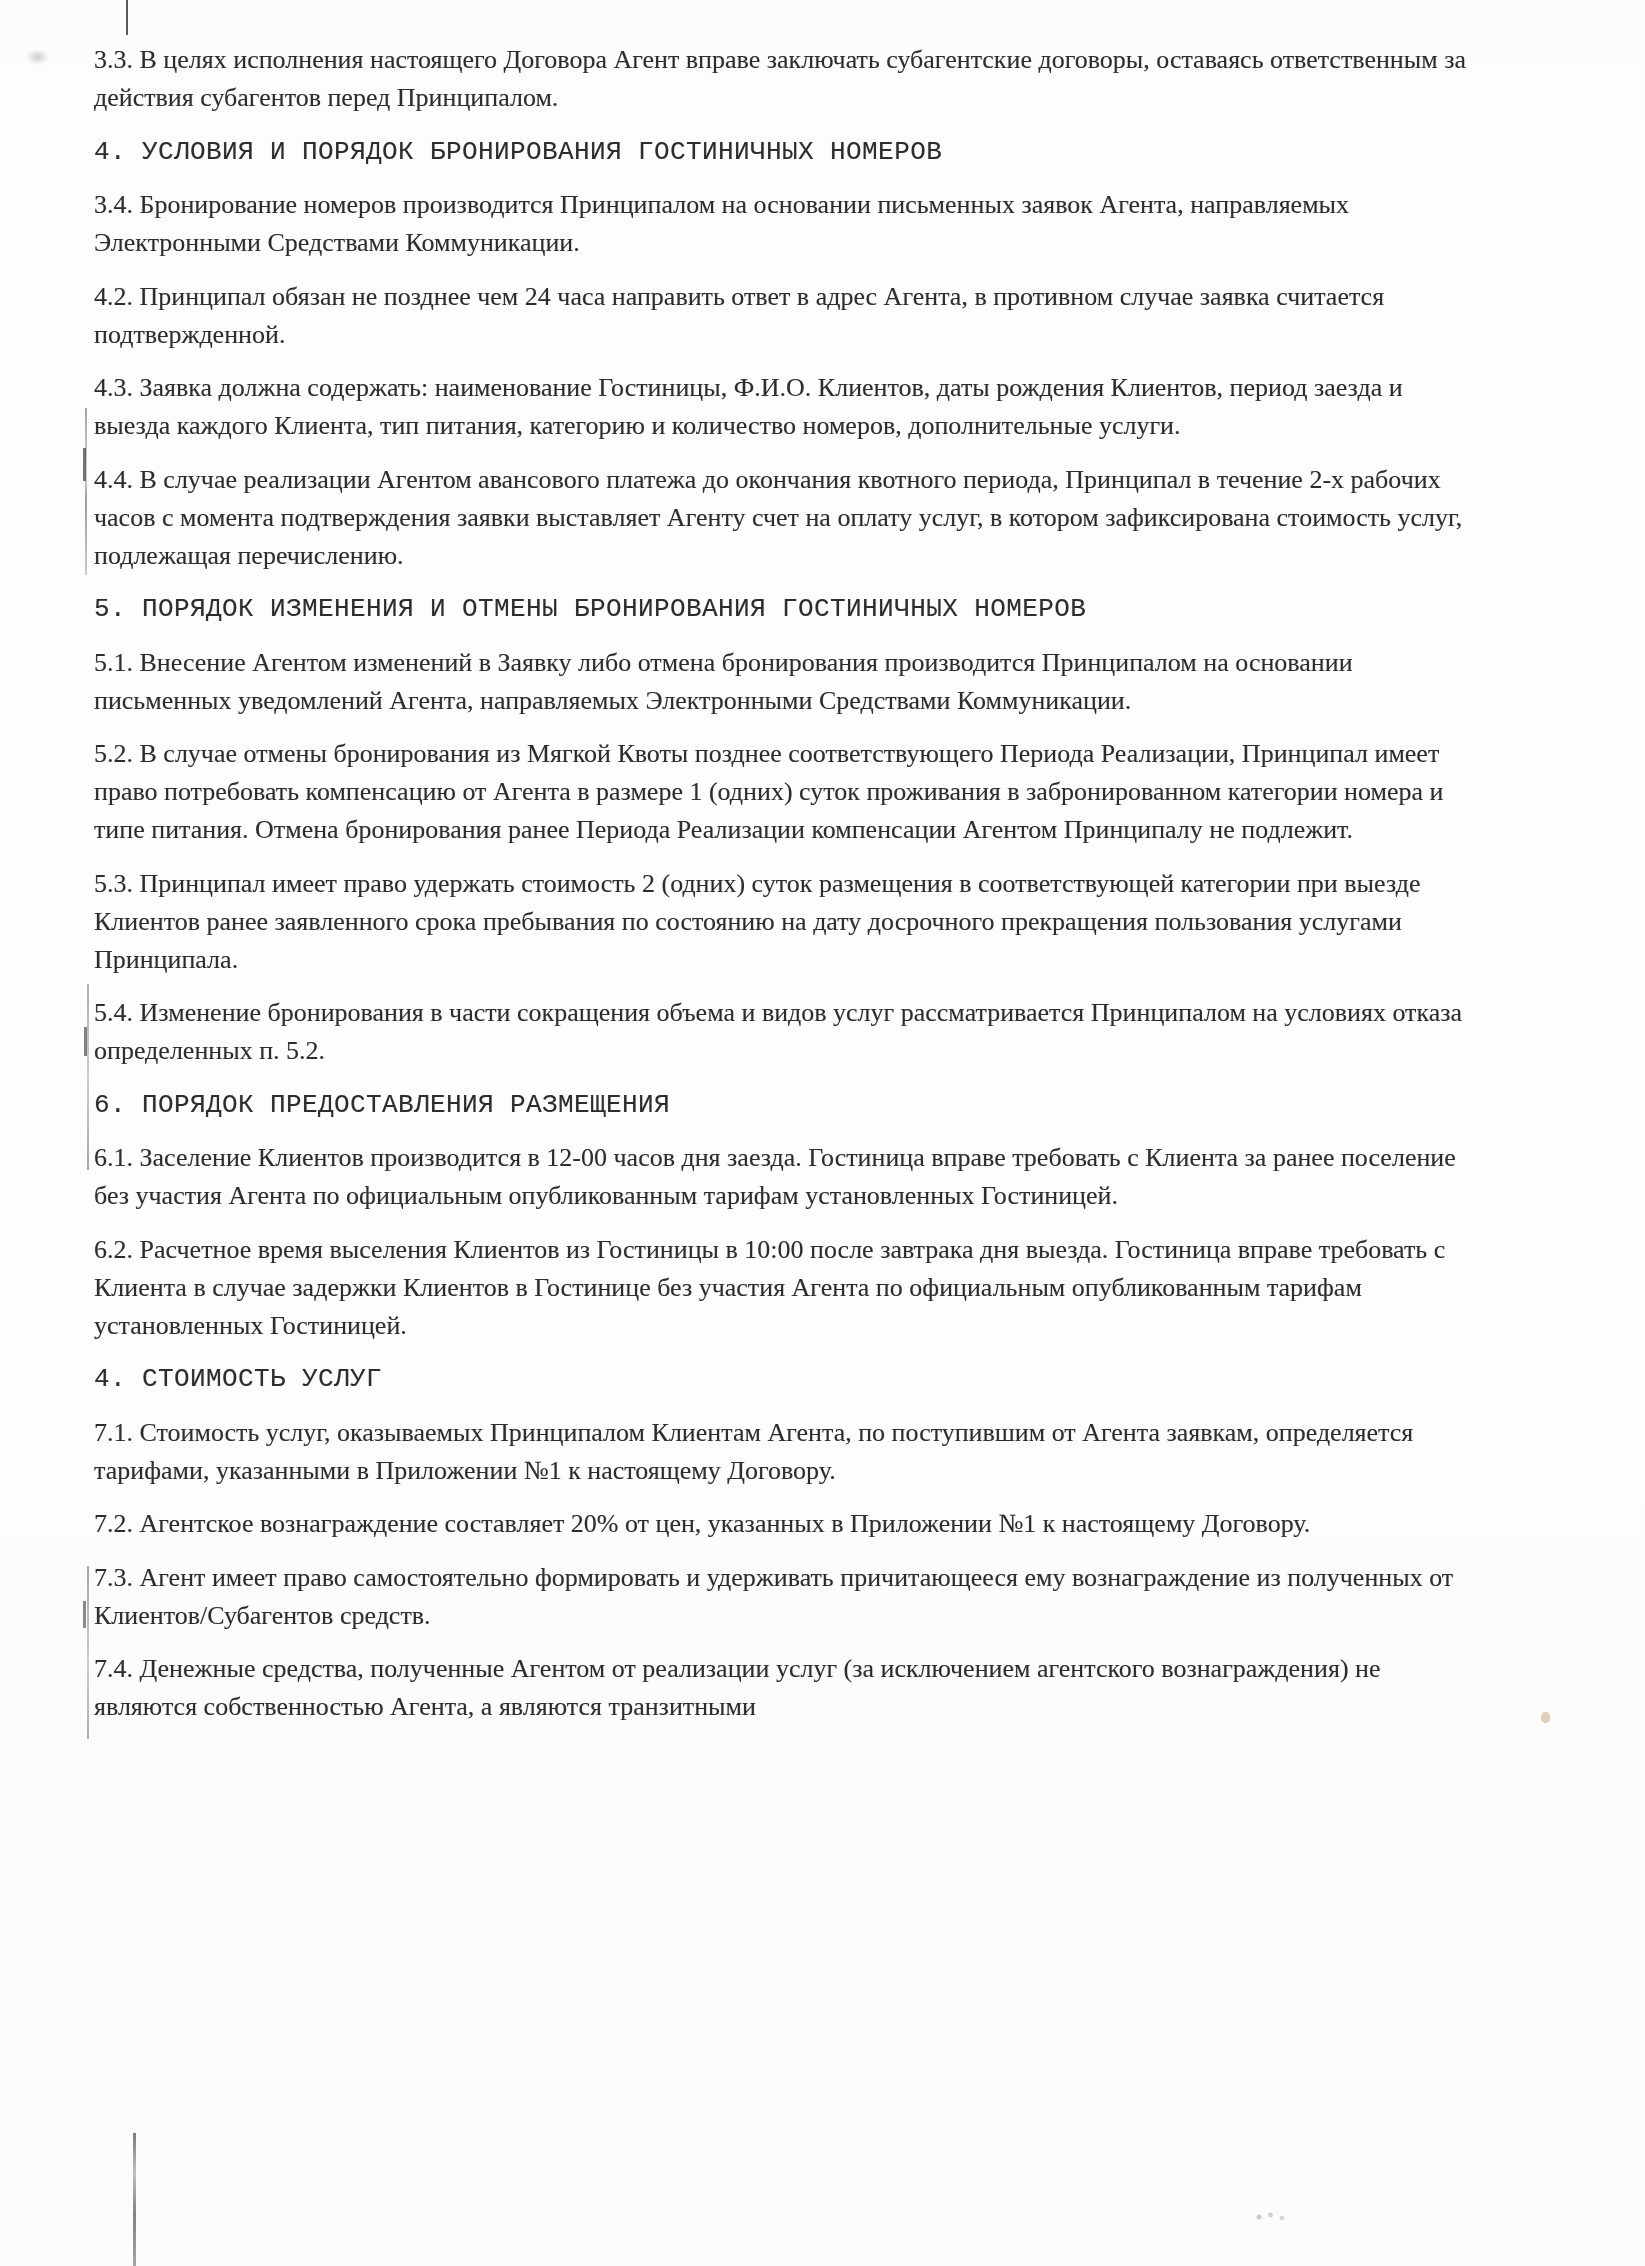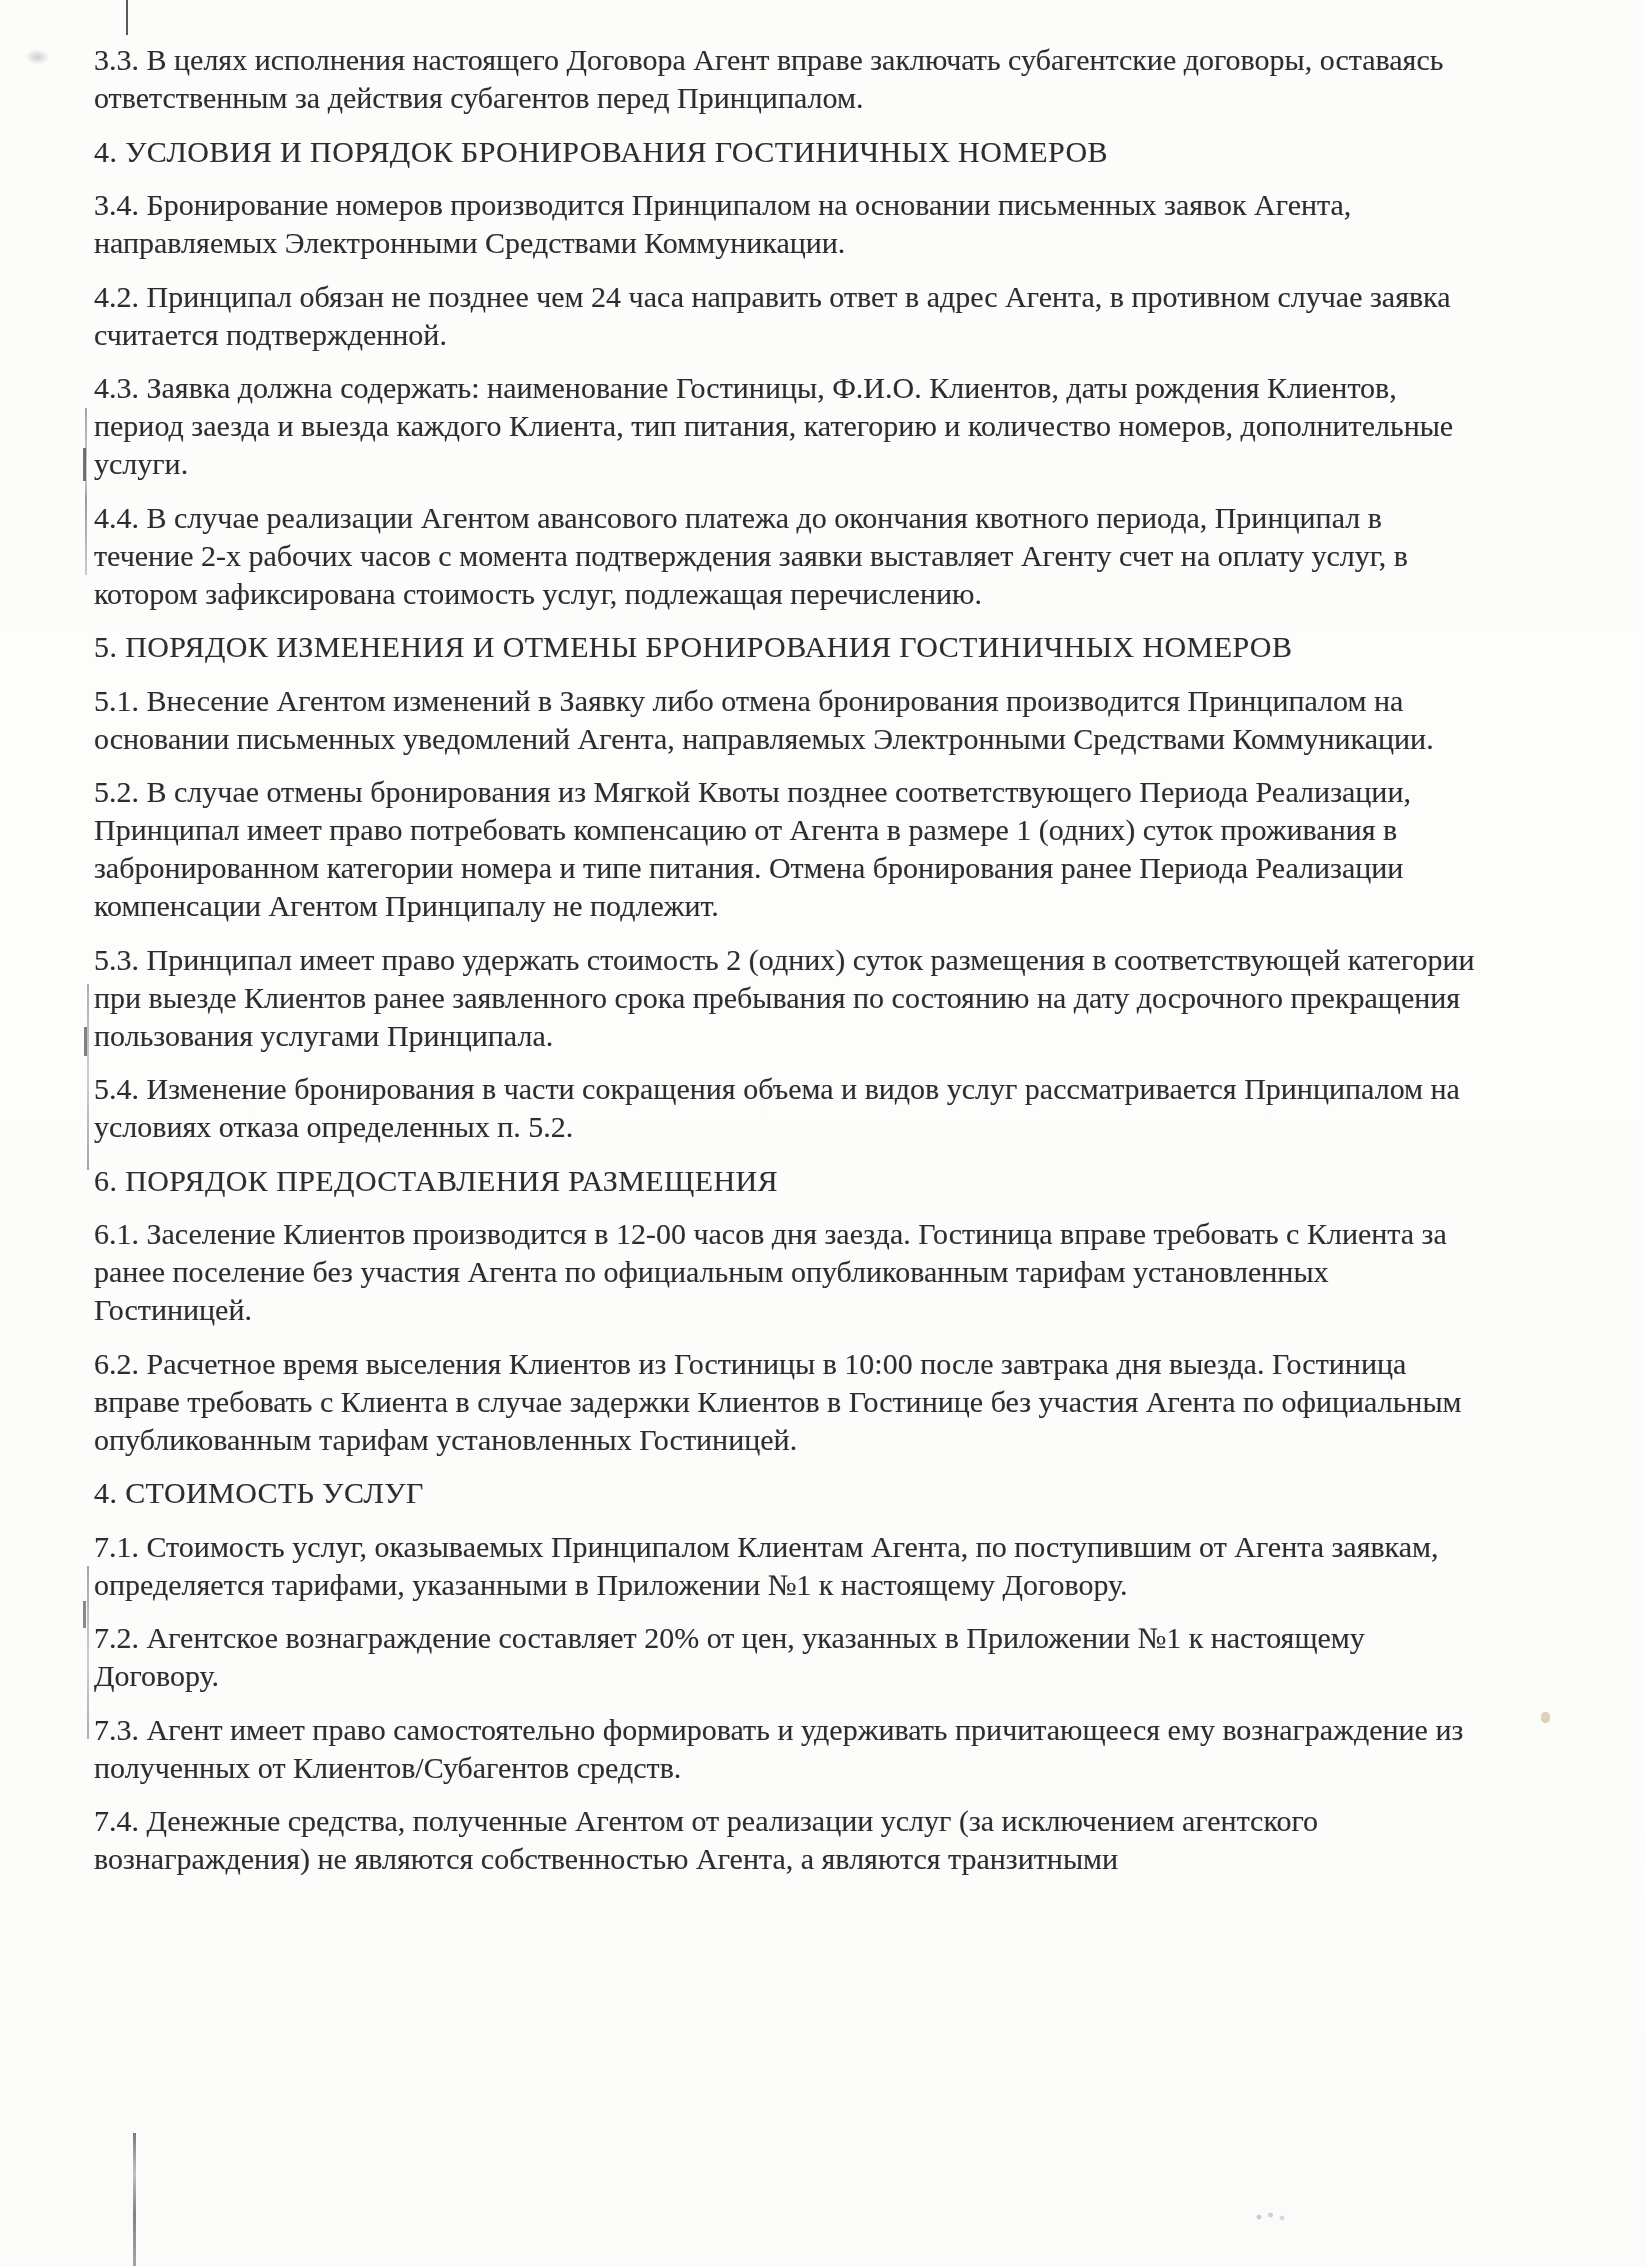--- a/index.html
+++ b/index.html
@@ -18,31 +18,32 @@
     position: absolute;
     inset: 0;
     background: linear-gradient(180deg, #fcfcfa 0%, #fdfdfb 40%, #fbfbf9 100%);
   }
   .content {
     position: absolute;
     left: 94px;
     top: 41px;
     width: 1382px;
     color: #2d2d2d;
-    font-size: 30px;
+    font-size: 26px;
     line-height: 38px;
     text-shadow: 0.4px 0.2px 0 rgba(155, 95, 95, 0.20),
                 -0.4px -0.2px 0 rgba(90, 105, 150, 0.20);
   }
   .para {
     margin: 0 0 15.5px 0;
   }
   .heading {
     margin: 3.9px 0 15.5px 0;
     letter-spacing: 0.4px;
+    font-family: Liberation Mono, monospace;
   }
   
   .artifact {
     position: absolute;
     pointer-events: none;
   }
   .vline-top {
     left: 126px; top: 0; width: 1.9px; height: 35px;
     background: #5a5a5a;
   }

